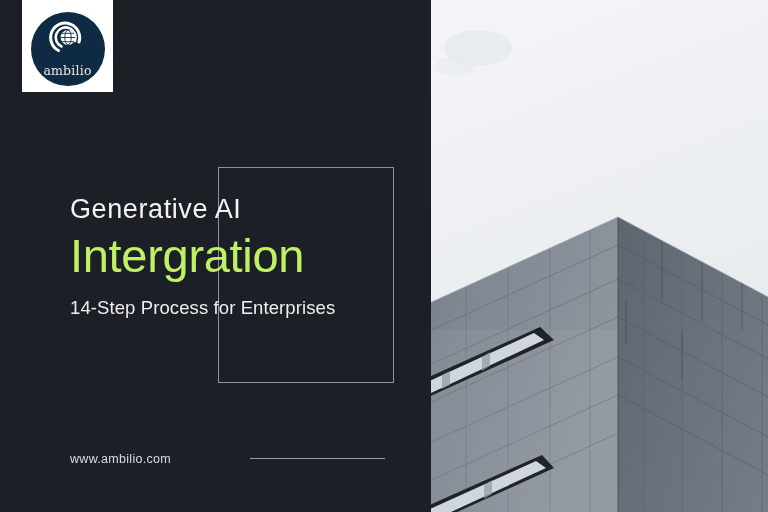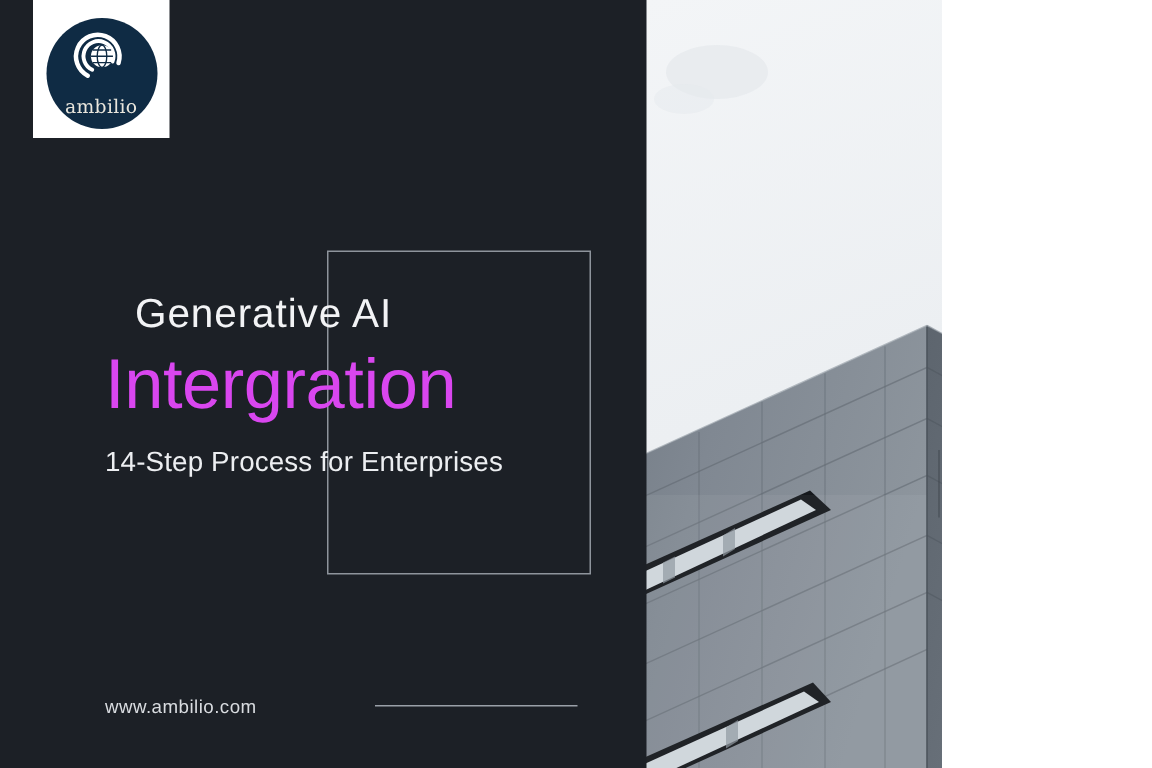--- a/index.html
+++ b/index.html
@@ -5,21 +5,21 @@
   html, body {
     margin: 0;
     padding: 0;
     background: #ffffff;
   }
   body {
     font-family: "Liberation Sans", sans-serif;
   }
   #slide {
     position: relative;
-    width: 628px;
+    width: 768px;
     height: 512px;
     overflow: hidden;
     background: #1c2026;
   }
 
   
   .dark-panel {
     position: absolute;
     left: 0;
     top: 0;
@@ -95,24 +95,23 @@
     z-index: 5;
     width: 350px;
   }
   .kicker {
     color: #f2f3f5;
     font-size: 27px;
     line-height: 34px;
     letter-spacing: 0.6px;
     font-weight: 400;
     white-space: nowrap;
-    margin-left: 20px;
   }
   .headline {
-    color: #d946ef;
+    color: #bef264;
     font-size: 47px;
     line-height: 55px;
     letter-spacing: -0.3px;
     font-weight: 400;
     margin-top: 2px;
     white-space: nowrap;
   }
   .subhead {
     color: #eceef1;
     font-size: 18.5px;
@@ -126,21 +125,20 @@
   
   .footer {
     position: absolute;
     left: 70px;
     top: 450px;
     width: 340px;
     height: 18px;
     z-index: 5;
     display: flex;
     align-items: center;
-    margin-top: 12px;
   }
   .footer-url {
     color: #d9dce0;
     font-size: 12.5px;
     letter-spacing: 0.3px;
     white-space: nowrap;
   }
   .footer-rule {
     position: absolute;
     left: 180px;

